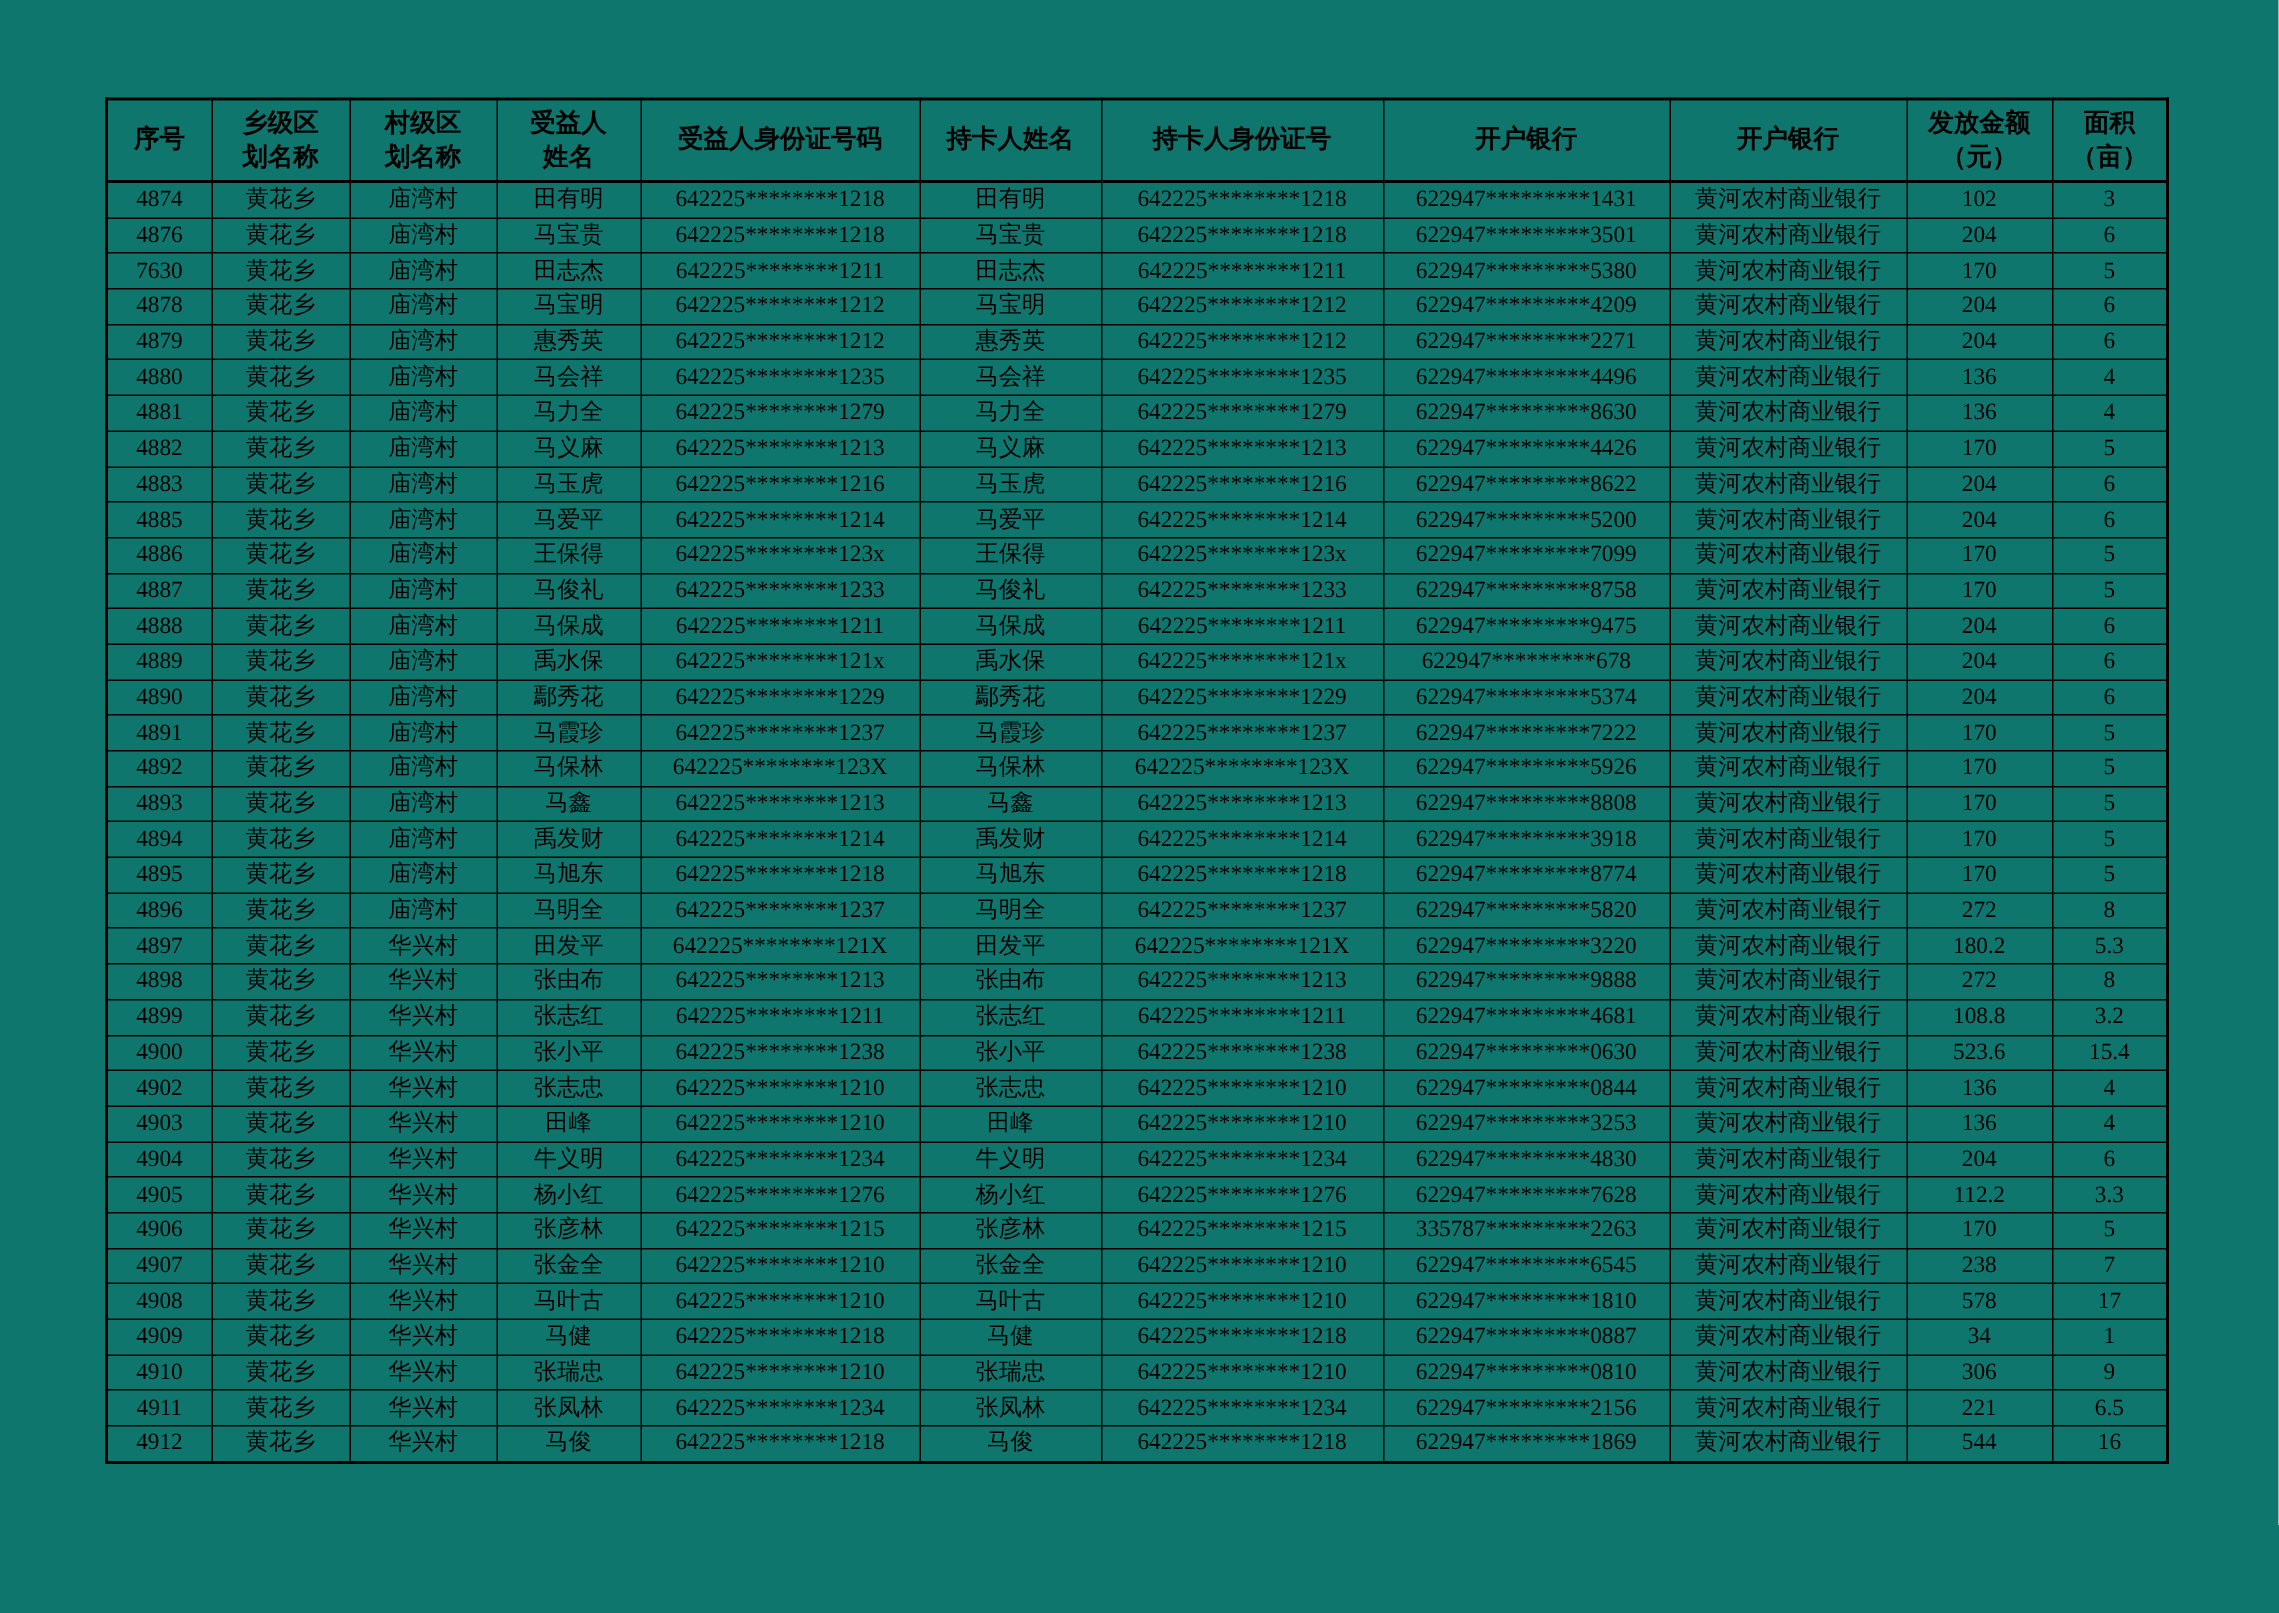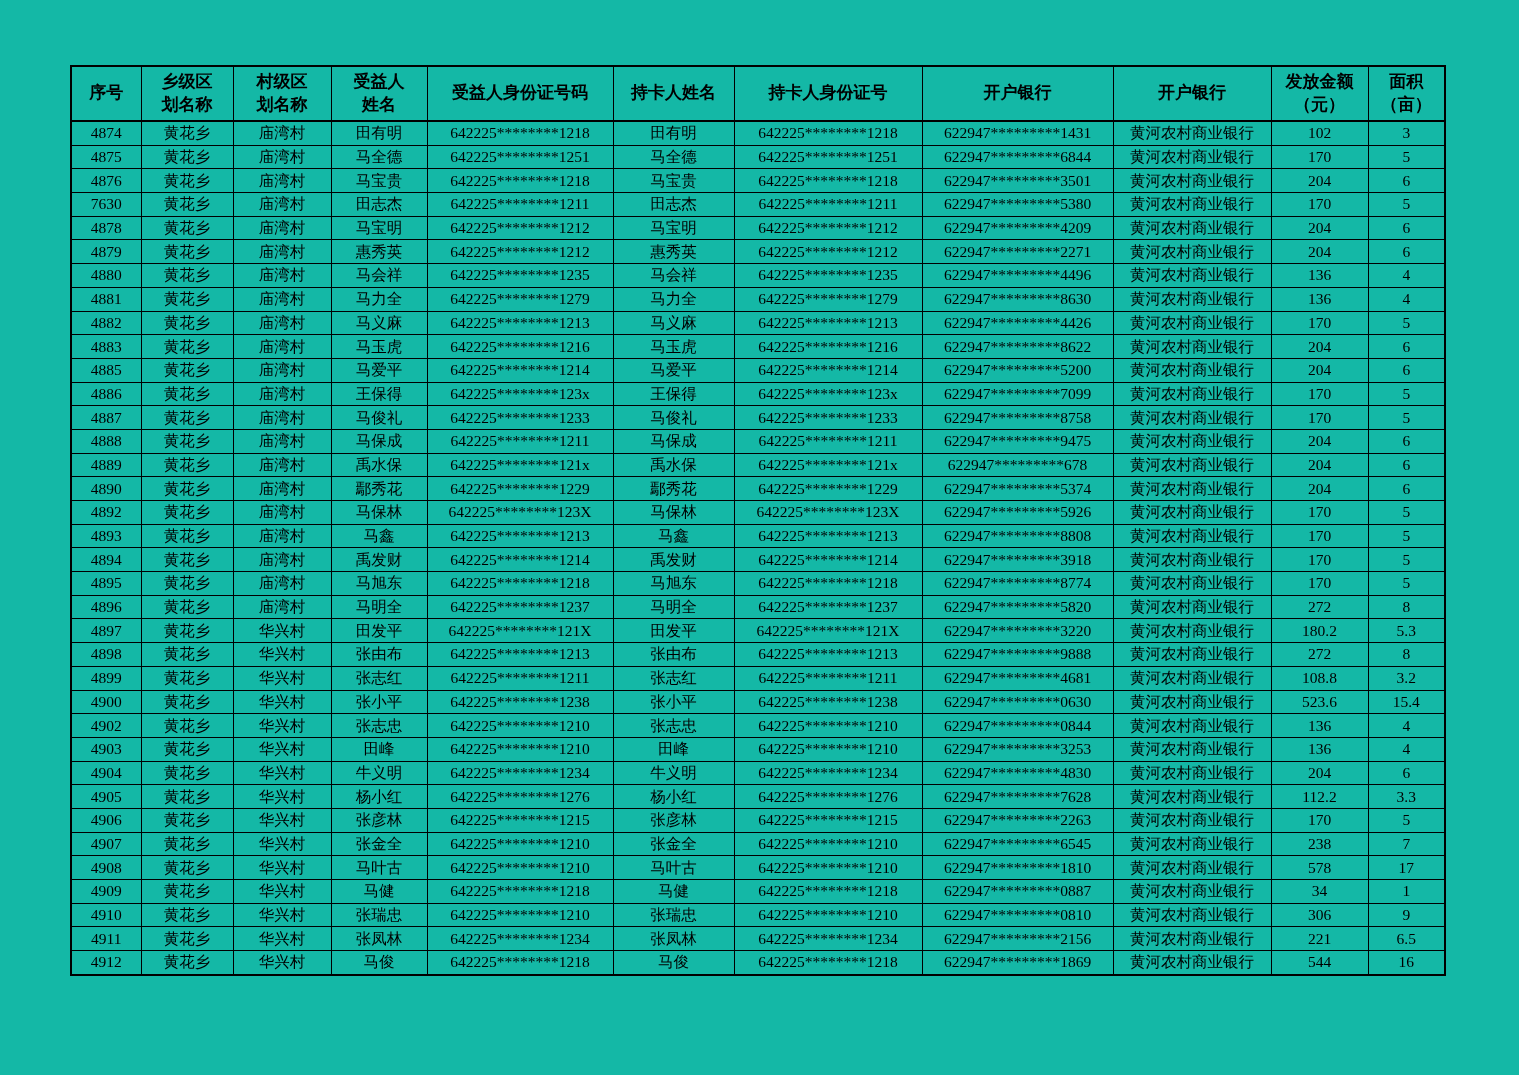--- a/index.html
+++ b/index.html
@@ -5,21 +5,21 @@
   html, body {
     margin: 0;
     padding: 0;
     background: #ffffff;
     font-family: "Liberation Serif", "DejaVu Serif", serif;
   }
   .sheet {
     position: relative;
     width: 1519px;
     height: 1075px;
-    background: #14b8a6;
+    background: #0f766e;
     overflow: hidden;
   }
   table.grid {
     position: absolute;
     left: 70px;
     top: 65px;
     width: 1374px;
     border-collapse: collapse;
     table-layout: fixed;
     border: 2px solid #000000;
@@ -96,33 +96,20 @@
       <td>田有明</td>
       <td class="num">642225********1218</td>
       <td>田有明</td>
       <td class="num">642225********1218</td>
       <td class="num">622947*********1431</td>
       <td>黄河农村商业银行</td>
       <td class="num">102</td>
       <td class="num">3</td>
     </tr>
 
-    <tr>
-      <td class="num">4875</td>
-      <td>黄花乡</td>
-      <td>庙湾村</td>
-      <td>马全德</td>
-      <td class="num">642225********1251</td>
-      <td>马全德</td>
-      <td class="num">642225********1251</td>
-      <td class="num">622947*********6844</td>
-      <td>黄河农村商业银行</td>
-      <td class="num">170</td>
-      <td class="num">5</td>
-    </tr>
 
     <tr>
       <td class="num">4876</td>
       <td>黄花乡</td>
       <td>庙湾村</td>
       <td>马宝贵</td>
       <td class="num">642225********1218</td>
       <td>马宝贵</td>
       <td class="num">642225********1218</td>
       <td class="num">622947*********3501</td>
@@ -307,20 +294,33 @@
       <td>鄢秀花</td>
       <td class="num">642225********1229</td>
       <td>鄢秀花</td>
       <td class="num">642225********1229</td>
       <td class="num">622947*********5374</td>
       <td>黄河农村商业银行</td>
       <td class="num">204</td>
       <td class="num">6</td>
     </tr>
 
+    <tr>
+      <td class="num">4891</td>
+      <td>黄花乡</td>
+      <td>庙湾村</td>
+      <td>马霞珍</td>
+      <td class="num">642225********1237</td>
+      <td>马霞珍</td>
+      <td class="num">642225********1237</td>
+      <td class="num">622947*********7222</td>
+      <td>黄河农村商业银行</td>
+      <td class="num">170</td>
+      <td class="num">5</td>
+    </tr>
 
     <tr>
       <td class="num">4892</td>
       <td>黄花乡</td>
       <td>庙湾村</td>
       <td>马保林</td>
       <td class="num">642225********123X</td>
       <td>马保林</td>
       <td class="num">642225********123X</td>
       <td class="num">622947*********5926</td>
@@ -499,21 +499,21 @@
     </tr>
 
     <tr>
       <td class="num">4906</td>
       <td>黄花乡</td>
       <td>华兴村</td>
       <td>张彦林</td>
       <td class="num">642225********1215</td>
       <td>张彦林</td>
       <td class="num">642225********1215</td>
-      <td class="num">622947*********2263</td>
+      <td class="num">335787*********2263</td>
       <td>黄河农村商业银行</td>
       <td class="num">170</td>
       <td class="num">5</td>
     </tr>
 
     <tr>
       <td class="num">4907</td>
       <td>黄花乡</td>
       <td>华兴村</td>
       <td>张金全</td>

